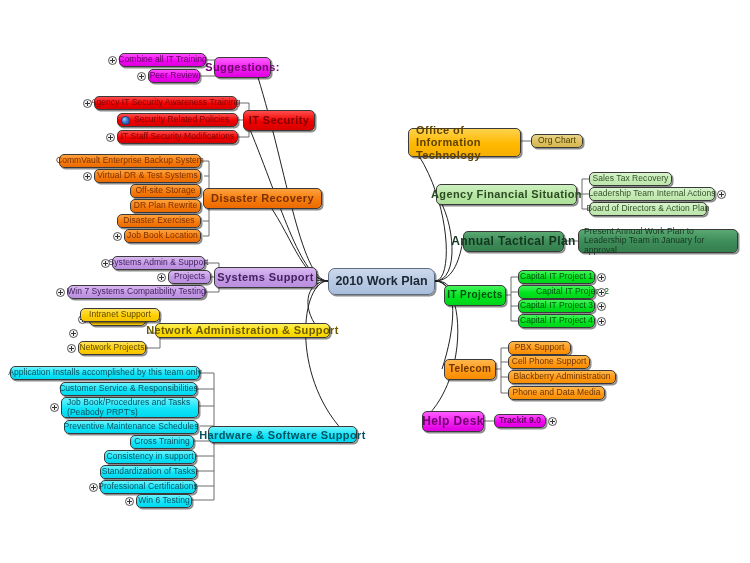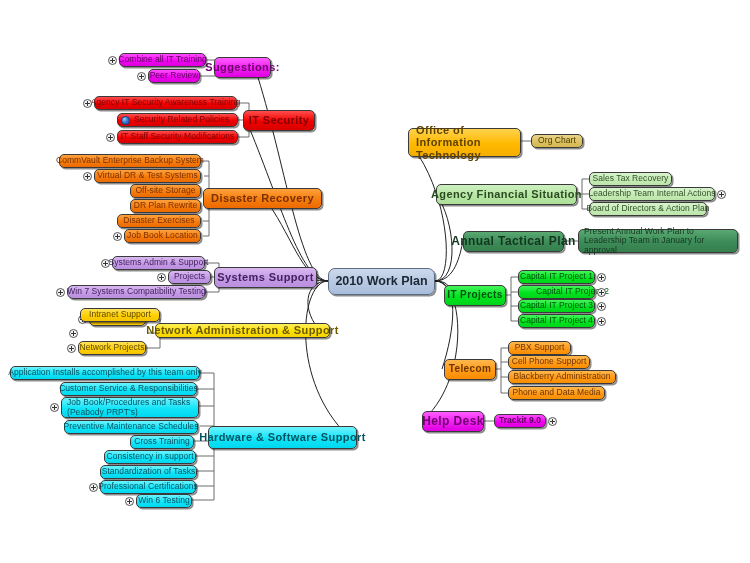--- a/index.html
+++ b/index.html
@@ -189,21 +189,21 @@
   <div class="expander circle-only" style="left:78px;top:315px;"></div>
   <div class="node child c-yellow2" style="left:80px;top:308px;width:80px;height:14px;">
     <span>Intranet Support</span>
   </div>
   <div class="expander circle-only" style="left:69px;top:329px;"></div>
   <div class="node child c-yellow2" style="left:78px;top:341px;width:68px;height:14px;">
     <span>Network Projects</span>
   </div>
   <div class="expander circle-only" style="left:67px;top:344px;"></div>
 
-  <div class="node main c-cyan" style="left:208px;top:426px;width:149px;height:23px;">
+  <div class="node main c-cyan" style="left:208px;top:426px;width:149px;height:17px;align-items:flex-end;">
     <span>Hardware &amp; Software Support</span>
   </div>
   <div class="node child c-cyan" style="left:10px;top:366px;width:190px;height:14px;">
     <span>Application Installs accomplished by this team only</span>
   </div>
   <div class="node child c-cyan" style="left:60px;top:382px;width:137px;height:14px;">
     <span>Customer Service &amp; Responsibilities</span>
   </div>
   <div class="node child c-cyan wrap2" style="left:61px;top:397px;width:138px;height:21px;justify-content:flex-end;padding-left:4px;text-align:left;">
     <span>Job Book/Procedures and Tasks (Peabody PRPT's)</span>

